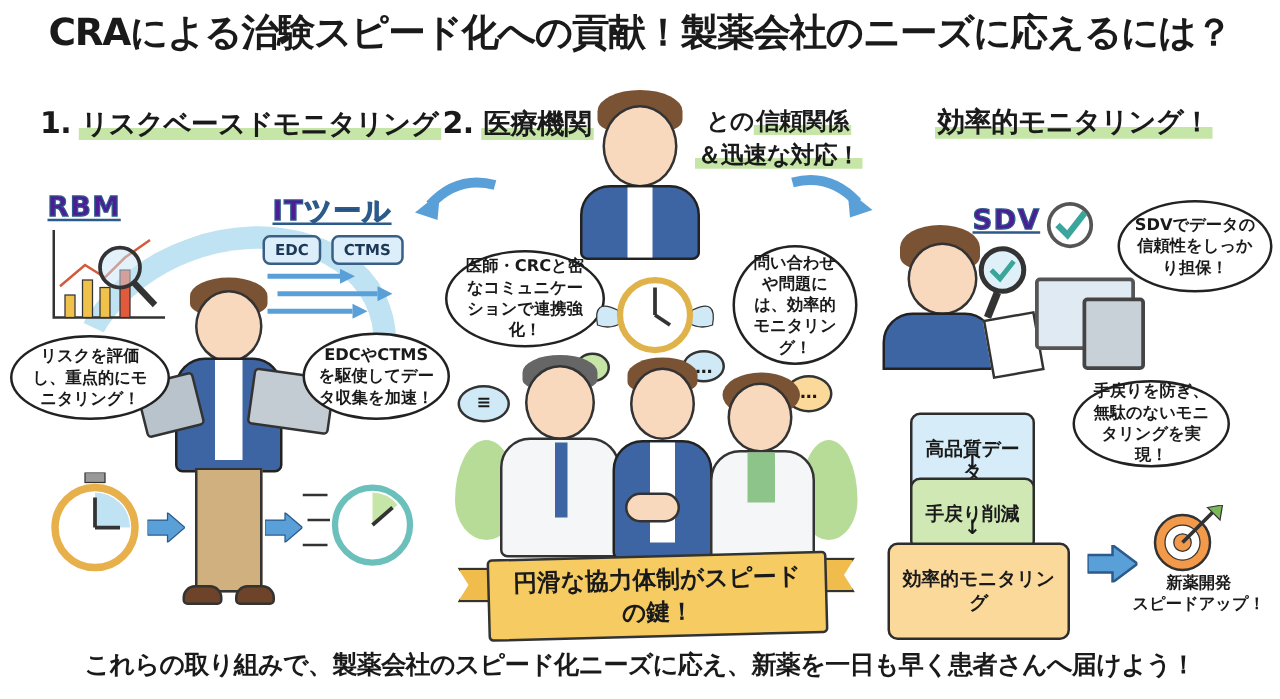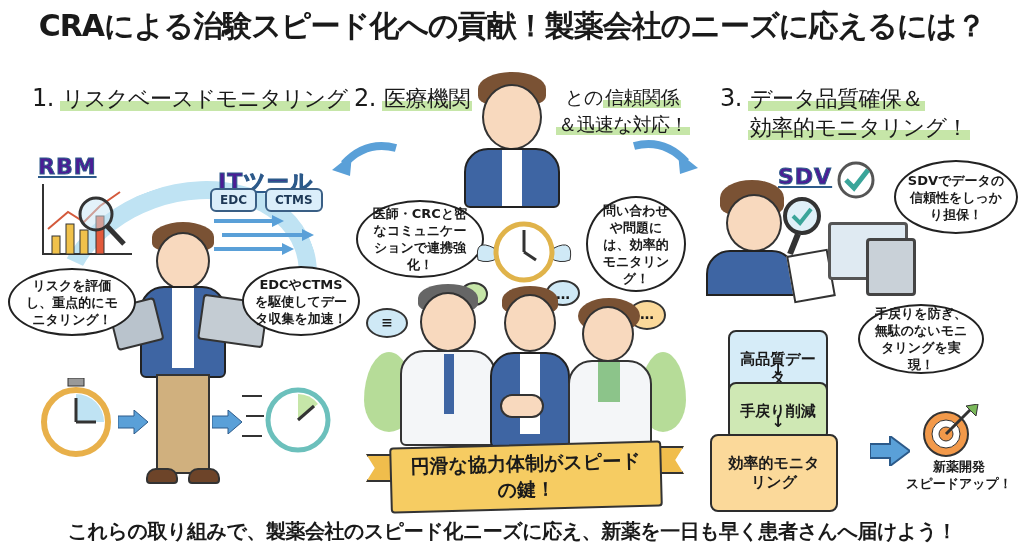--- a/index.html
+++ b/index.html
@@ -5,21 +5,21 @@
   * { box-sizing: border-box; margin: 0; padding: 0; }
   html, body { width: 1024px; height: 559px; overflow: hidden; background: #ffffff; }
   body { font-family: "DejaVu Sans", "Liberation Sans", sans-serif; color: #1a1a1a; position: relative; }
   .abs { position: absolute; }
 
   
   .title { left: 0; top: 6px; width: 1024px; text-align: center; font-size: 30px; font-weight: bold; letter-spacing: -1px; }
   .title-underline { left: 40px; top: 44px; width: 944px; height: 10px; background: #a8dbee; border-radius: 6px; z-index: -1; }
 
   
-  .sec-head { font-size: 22px; font-weight: normal; line-height: 29px; letter-spacing: -0.5px; }
+  .sec-head { font-size: 22px; font-weight: bold; line-height: 29px; letter-spacing: -0.5px; }
   .hl { background: linear-gradient(transparent 62%, #c6e6a8 62%); padding: 0 2px; }
   .num { font-size: 24px; margin-right: 6px; }
 
   
   .bubble { background: #fff; border: 2px solid #222; border-radius: 50%; display: flex; align-items: center; justify-content: center; text-align: center; font-size: 13px; font-weight: bold; line-height: 17px; padding: 6px 10px; }
 
   
   .big-label { font-size: 22px; font-weight: bold; color: #4c1d95; -webkit-text-stroke: 1px #2c5a8a; letter-spacing: 1px; text-decoration: underline; }
   .chip { border: 2px solid #3a5f85; border-radius: 6px; background: #dbeefa; font-size: 12px; font-weight: bold; padding: 3px 8px; color: #1d3856; }
 
@@ -50,21 +50,21 @@
 <div class="abs title-underline"></div>
 <div class="abs title">CRAによる治験スピード化への貢献！製薬会社のニーズに応えるには？</div>
 
 <div class="abs sec-head" style="left:32px; top:84px;">
   <div><span class="num">1.</span><span class="hl">リスクベースドモニタリング</span></div>
 </div>
 
 <div class="abs swoosh" style="left:50px; top:185px; width:270px; height:210px; transform:rotate(-20deg);"></div>
 
 <div class="abs big-label" style="left:38px; top:154px;">RBM</div>
-<div class="abs big-label" style="left:218px; top:154px;margin-top:13px;">ITツール</div>
+<div class="abs big-label" style="left:218px; top:154px;">ITツール</div>
 
 <div class="abs" style="left:40px; top:184px; width:88px; height:62px;">
   <svg width="100" height="75" viewBox="0 0 100 75">
     <polyline points="3,0 3,70 92,70" fill="none" stroke="#333" stroke-width="2"></polyline>
     <rect x="12" y="52" width="8" height="18" fill="#f0c14b" stroke="#333"></rect>
     <rect x="26" y="40" width="8" height="30" fill="#f0c14b" stroke="#333"></rect>
     <rect x="40" y="46" width="8" height="24" fill="#f0c14b" stroke="#333"></rect>
     <rect x="56" y="32" width="8" height="38" fill="#e25a3c" stroke="#333"></rect>
     <polyline points="8,45 28,28 44,38 60,22 80,8" fill="none" stroke="#d45a3c" stroke-width="2"></polyline>
     <circle cx="56" cy="30" r="16" fill="rgba(200,230,245,0.5)" stroke="#333" stroke-width="3"></circle>
@@ -198,21 +198,20 @@
   <div class="abs coat" style="left:0; top:62px; width:84px; height:90px;"></div>
   <div class="abs" style="left:30px; top:64px; width:22px; height:40px; background:#8cc48a;"></div>
 </div>
 <div class="abs" style="left:500px; top:394px; width:44px; height:24px; background:#f8d9be; border:2px solid #333; border-radius:12px;"></div>
 
 <div class="abs" style="left:366px; top:454px; width:40px; height:28px; background:#f0bd4c; border:2px solid #333; clip-path:polygon(0 0,100% 0,100% 100%,0 100%,22% 50%);"></div>
 <div class="abs" style="left:644px; top:446px; width:40px; height:28px; background:#f0bd4c; border:2px solid #333; clip-path:polygon(0 0,100% 0,78% 50%,100% 100%,0 100%);"></div>
 <div class="abs banner" style="left:390px; top:444px; width:272px;">円滑な協力体制がスピードの鍵！</div>
 
 <div class="abs sec-head" style="left:720px; top:84px;">
-  <div><span class="num">3.</span><span class="hl">データ品質確保＆</span></div>
   <div style="padding-left:28px;"><span class="hl">効率的モニタリング！</span></div>
 </div>
 
 <div class="abs big-label" style="left:778px; top:164px;">SDV</div>
 <div class="abs" style="left:836px; top:160px;">
   <svg width="40" height="40">
       <circle cx="20" cy="20" r="17" fill="#fff" stroke="#555" stroke-width="3"></circle>
       <polyline points="10,20 18,28 32,10" fill="none" stroke="#3aa59a" stroke-width="5"></polyline>
     </svg>
 </div>
@@ -231,21 +230,21 @@
     </svg>
 </div>
 <div class="abs" style="left:790px; top:252px; width:42px; height:48px; background:#fff; border:2px solid #333; transform:rotate(-10deg);"></div>
 <div class="abs" style="left:828px; top:222px; width:80px; height:58px; background:#dfeaf2; border:3px solid #555; border-radius:4px;"></div>
 <div class="abs" style="left:866px; top:238px; width:50px; height:58px; background:#c9d1d8; border:3px solid #444; border-radius:4px;"></div>
 
 <div class="abs flow-box" style="left:728px; top:330px; width:100px; background:#d6ecf8;">高品質データ</div>
 <div class="abs flow-arrow" style="left:768px; top:360px;">↓</div>
 <div class="abs flow-box" style="left:728px; top:382px; width:100px; background:#cfe8b4;">手戻り削減</div>
 <div class="abs flow-arrow" style="left:768px; top:412px;">↓</div>
-<div class="abs flow-box" style="left:710px; top:434px; width:128px; background:#fbd99a;">効率的モニタリング</div>
+<div class="abs flow-box" style="left:710px; top:434px; width:146px; background:#fbd99a;">効率的モニタリング</div>
 
 <div class="abs" style="left:870px; top:436px;">
   <svg width="40" height="30">
       <polygon points="0,8 20,8 20,0 40,15 20,30 20,22 0,22" fill="#5aa0d8" stroke="#2c5a8a" stroke-width="2"></polygon>
     </svg>
 </div>
 
 <div class="abs bubble" style="left:858px; top:304px; width:126px; height:70px;">手戻りを防ぎ、無駄のないモニタリングを実現！</div>
 
 <div class="abs" style="left:922px; top:404px;">

